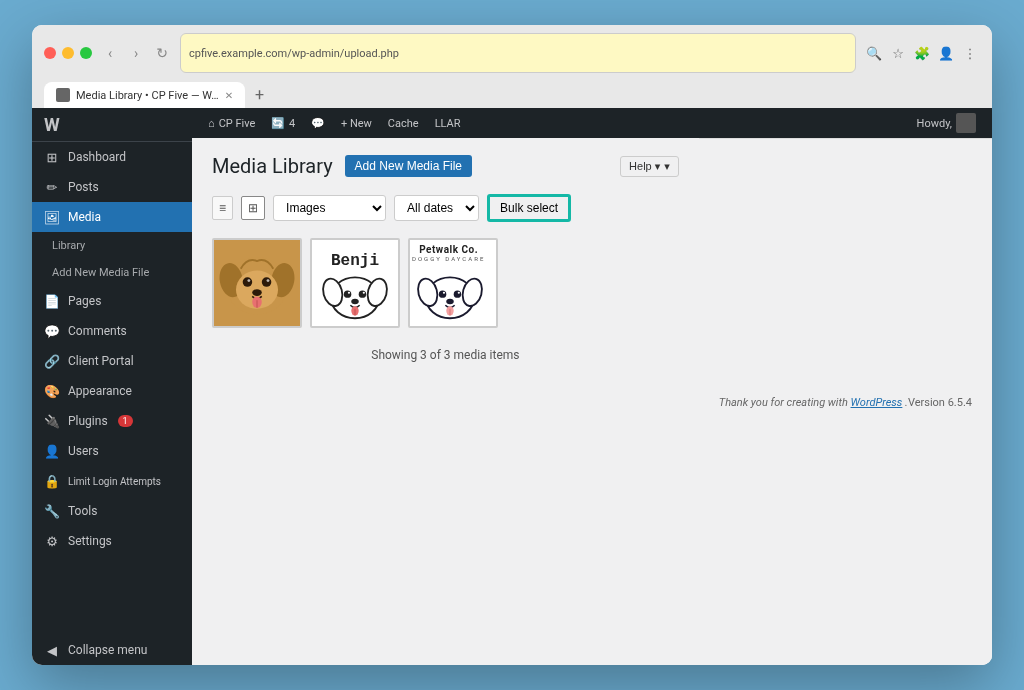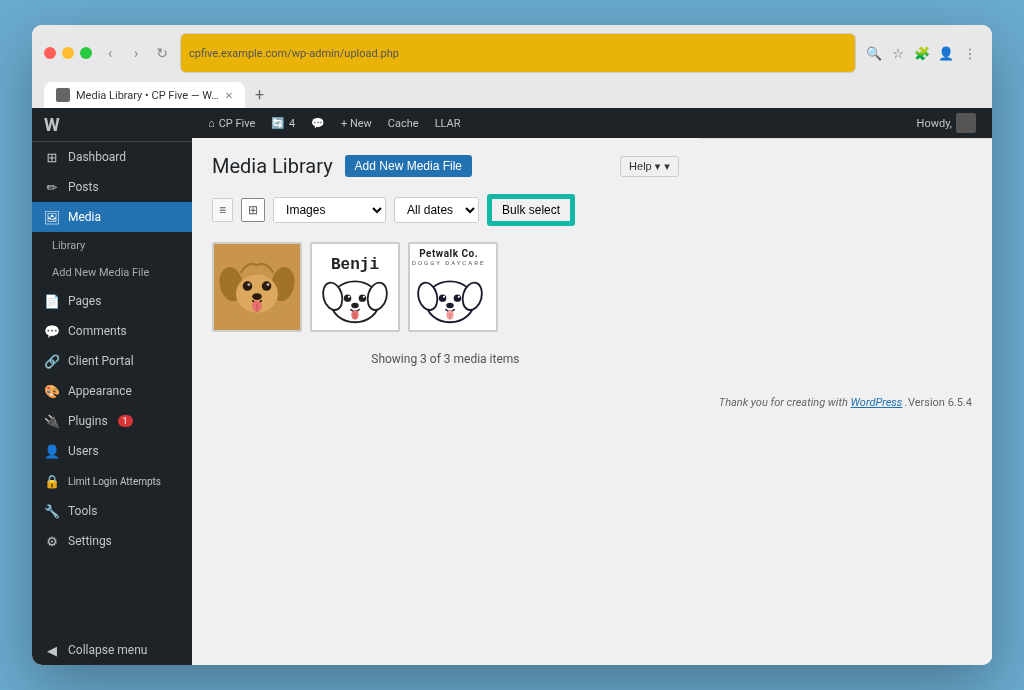--- a/index.html
+++ b/index.html
@@ -55,21 +55,21 @@
       height: 20px;
       display: flex;
       align-items: center;
       justify-content: center;
       color: #888;
       font-size: 14px;
       cursor: pointer;
     }
     .address-bar {
       flex: 1;
-      background: #eab308;
+      background: #fef9c3;
       border-radius: 6px;
       height: 40px;
       display: flex;
       align-items: center;
       padding: 12px 8px;
       font-size: 11px;
       color: #555;
       border: 1px solid #ccc;
     }
     .browser-actions {
@@ -261,21 +261,21 @@
     .filter-select {
       padding: 4px 8px;
       border: 1px solid #ccc;
       border-radius: 3px;
       font-size: 12px;
       background: #fff;
       cursor: pointer;
     }
     .bulk-select-btn {
       background: #f0f0f1;
-      border: 5px solid #14b8a6;
+      border: 3px solid #14b8a6;
       border-radius: 3px;
       padding: 4px 10px;
       font-size: 12px;
       cursor: pointer;
     }
     .search-area {
       margin-left: auto;
       display: flex;
       align-items: center;
       gap: 6px;

